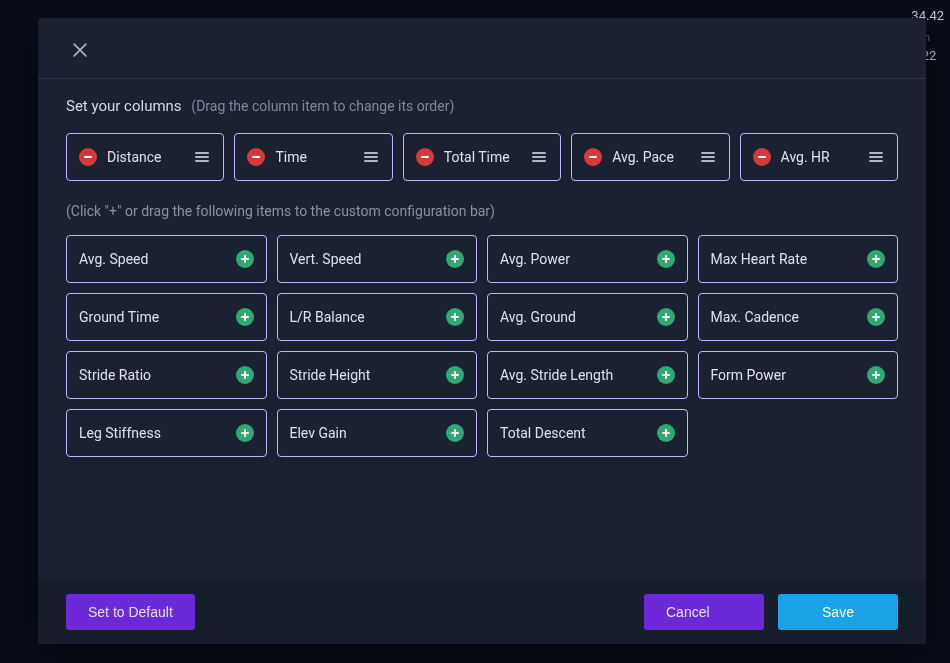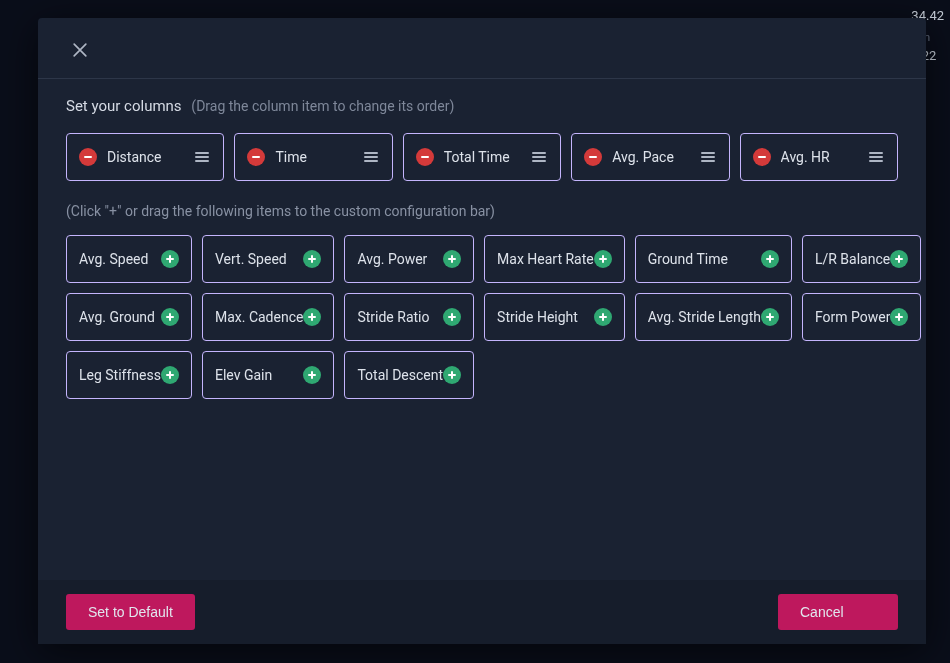--- a/index.html
+++ b/index.html
@@ -120,21 +120,21 @@
     cursor: grab;
   }
   .drag-handle svg { width: 16px; height: 16px; }
   .hint-row {
     font-size: 14px;
     color: #8891a3;
     margin-bottom: 16px;
   }
   .avail-grid {
     display: grid;
-    grid-template-columns: repeat(6, 1fr);
+    grid-template-columns: repeat(4, 1fr);
     gap: 10px;
   }
   .modal-footer {
     background: #161d2b;
     padding: 14px 28px;
     display: flex;
     align-items: center;
     justify-content: space-between;
   }
   .btn {
@@ -142,21 +142,21 @@
     padding: 0 22px;
     border-radius: 3px;
     font-size: 14px;
     display: flex;
     align-items: center;
     cursor: pointer;
     border: none;
     outline: none;
   }
   .btn-default {
-    background: #be185d;
+    background: #6d28d9;
     color: #e1e6ee;
   }
   .btn-primary {
     background: #1aa3e8;
     color: #ffffff;
     min-width: 120px;
     justify-content: center;
   }
   .footer-right {
     display: flex;
@@ -450,15 +450,18 @@
 
   </div>
   <div class="modal-footer">
     <button class="btn btn-default">
       <span>Set to Default</span>
     </button>
     <div class="footer-right">
       <button class="btn btn-default" style="min-width:120px;">
         <span>Cancel</span>
       </button>
+      <button class="btn btn-primary">
+        <span>Save</span>
+      </button>
     </div>
   </div>
 </div>
 
 </body></html>

